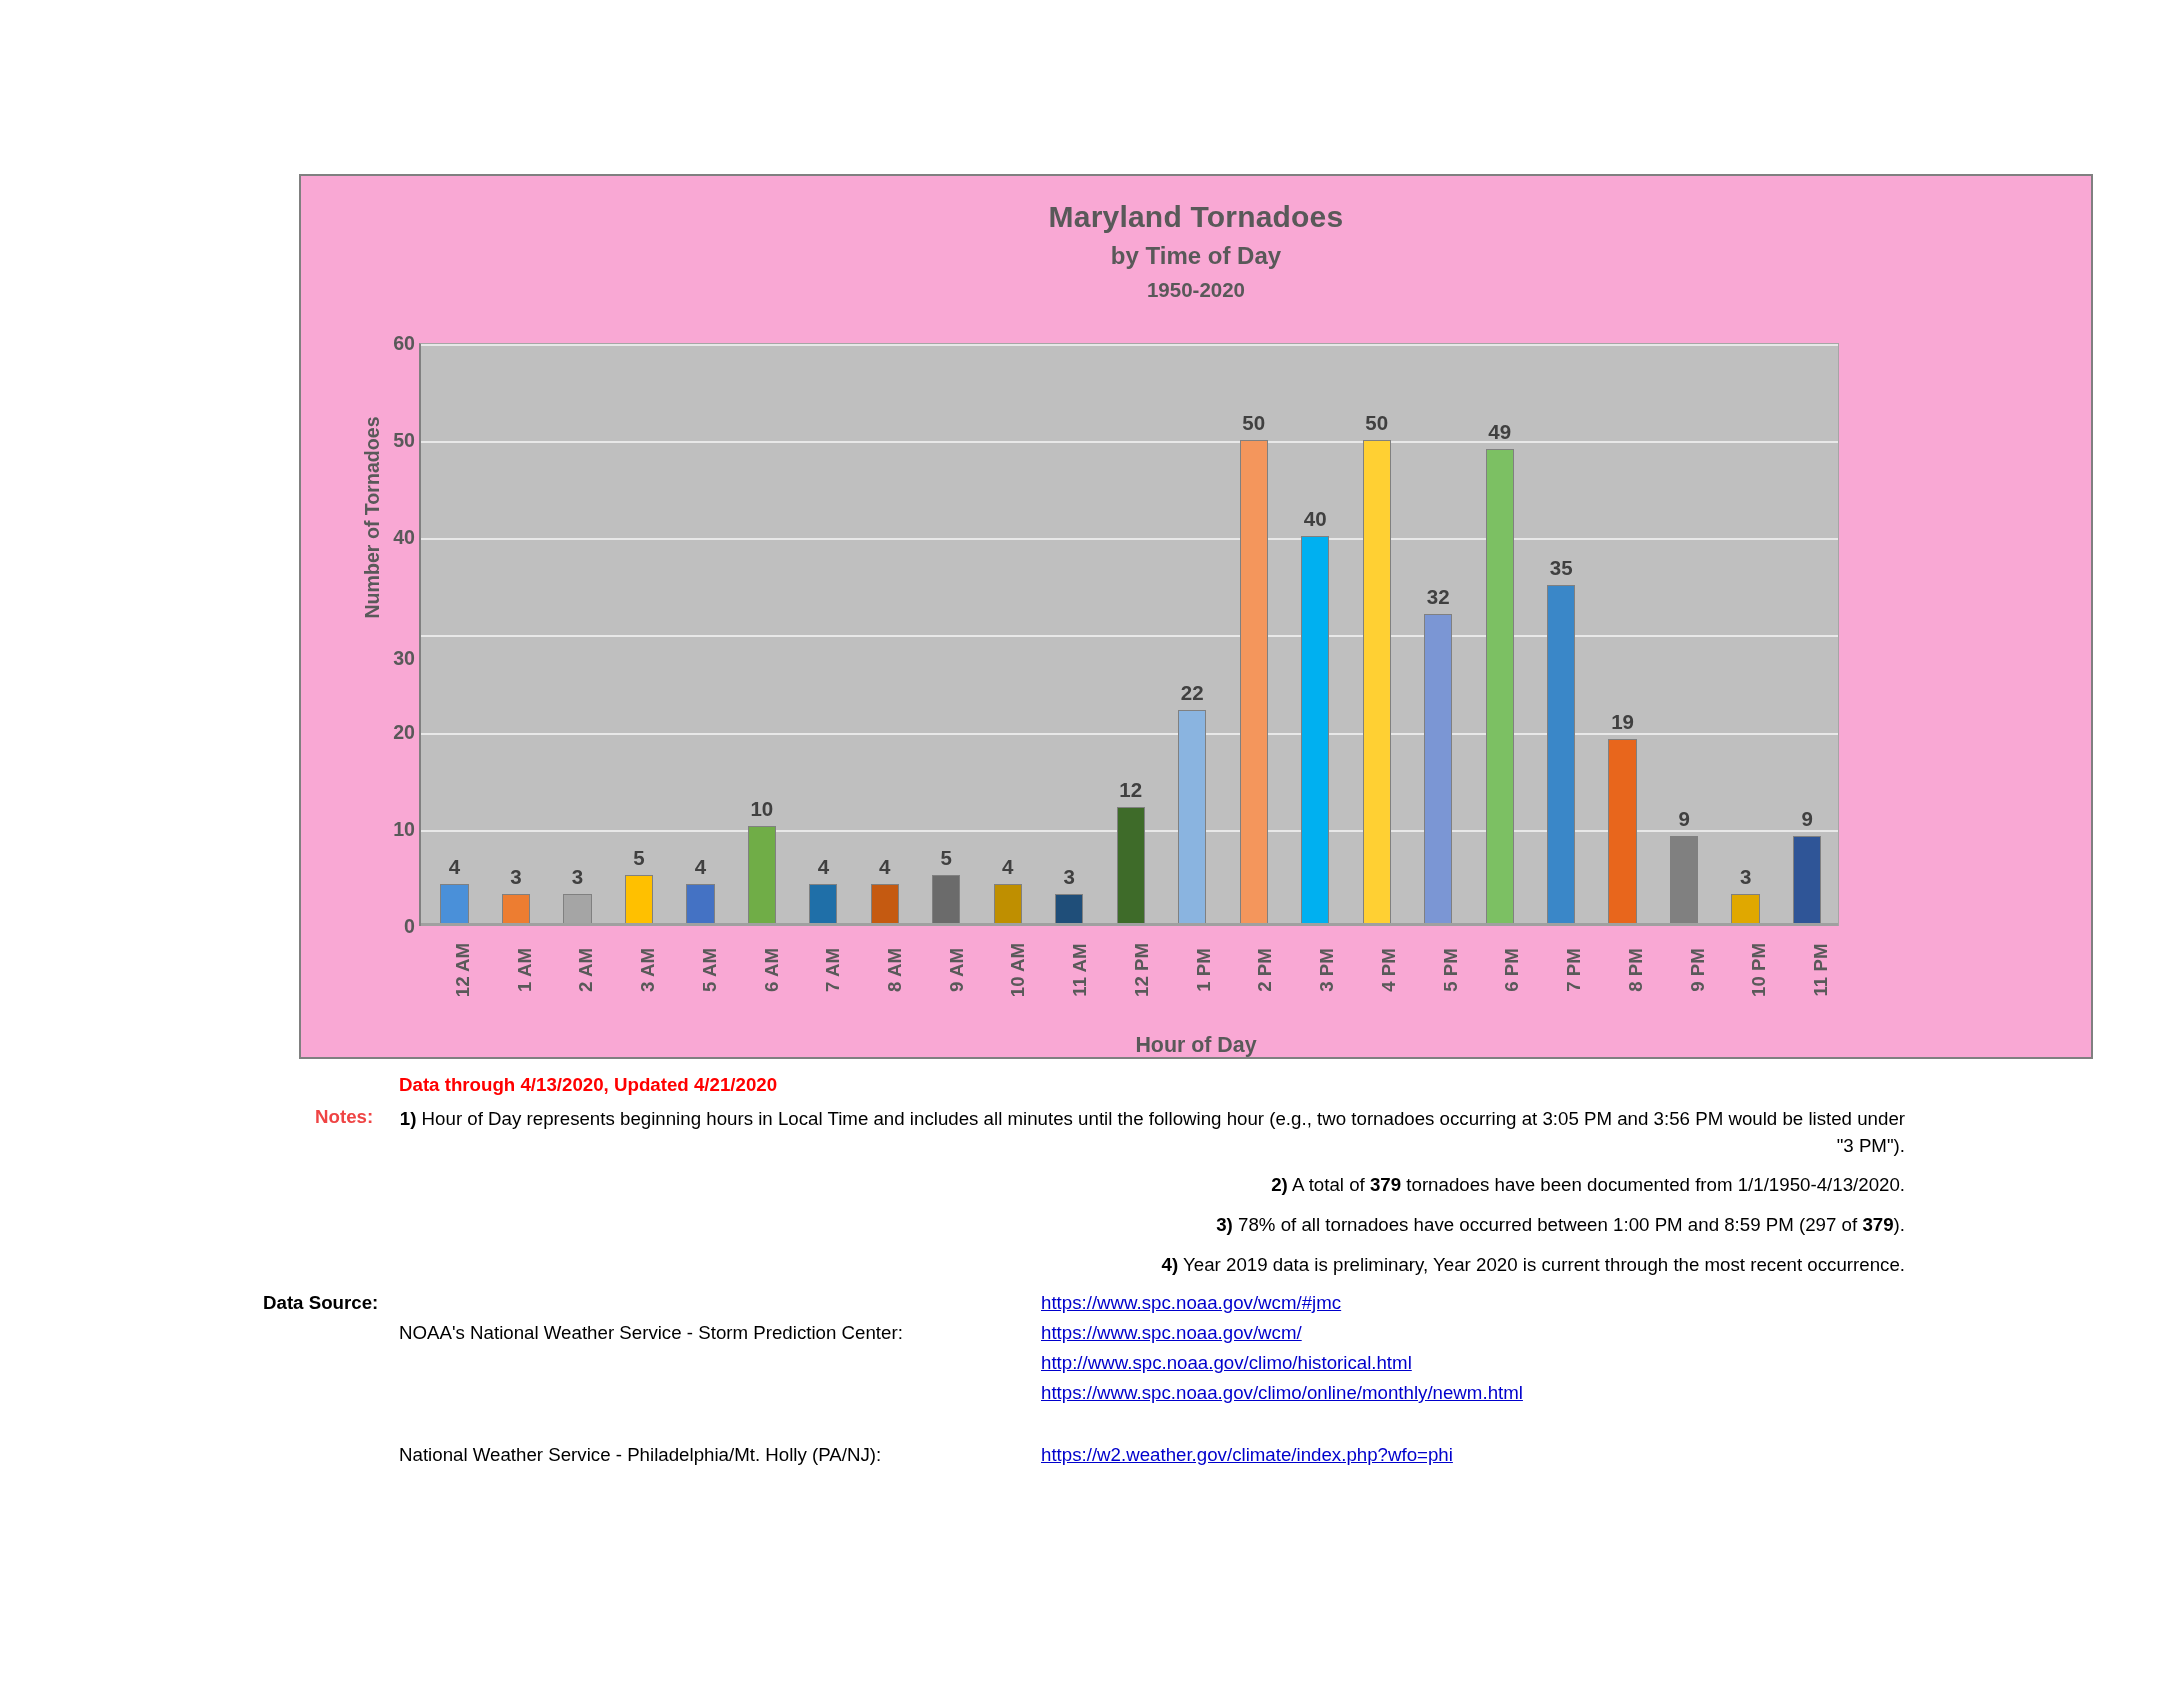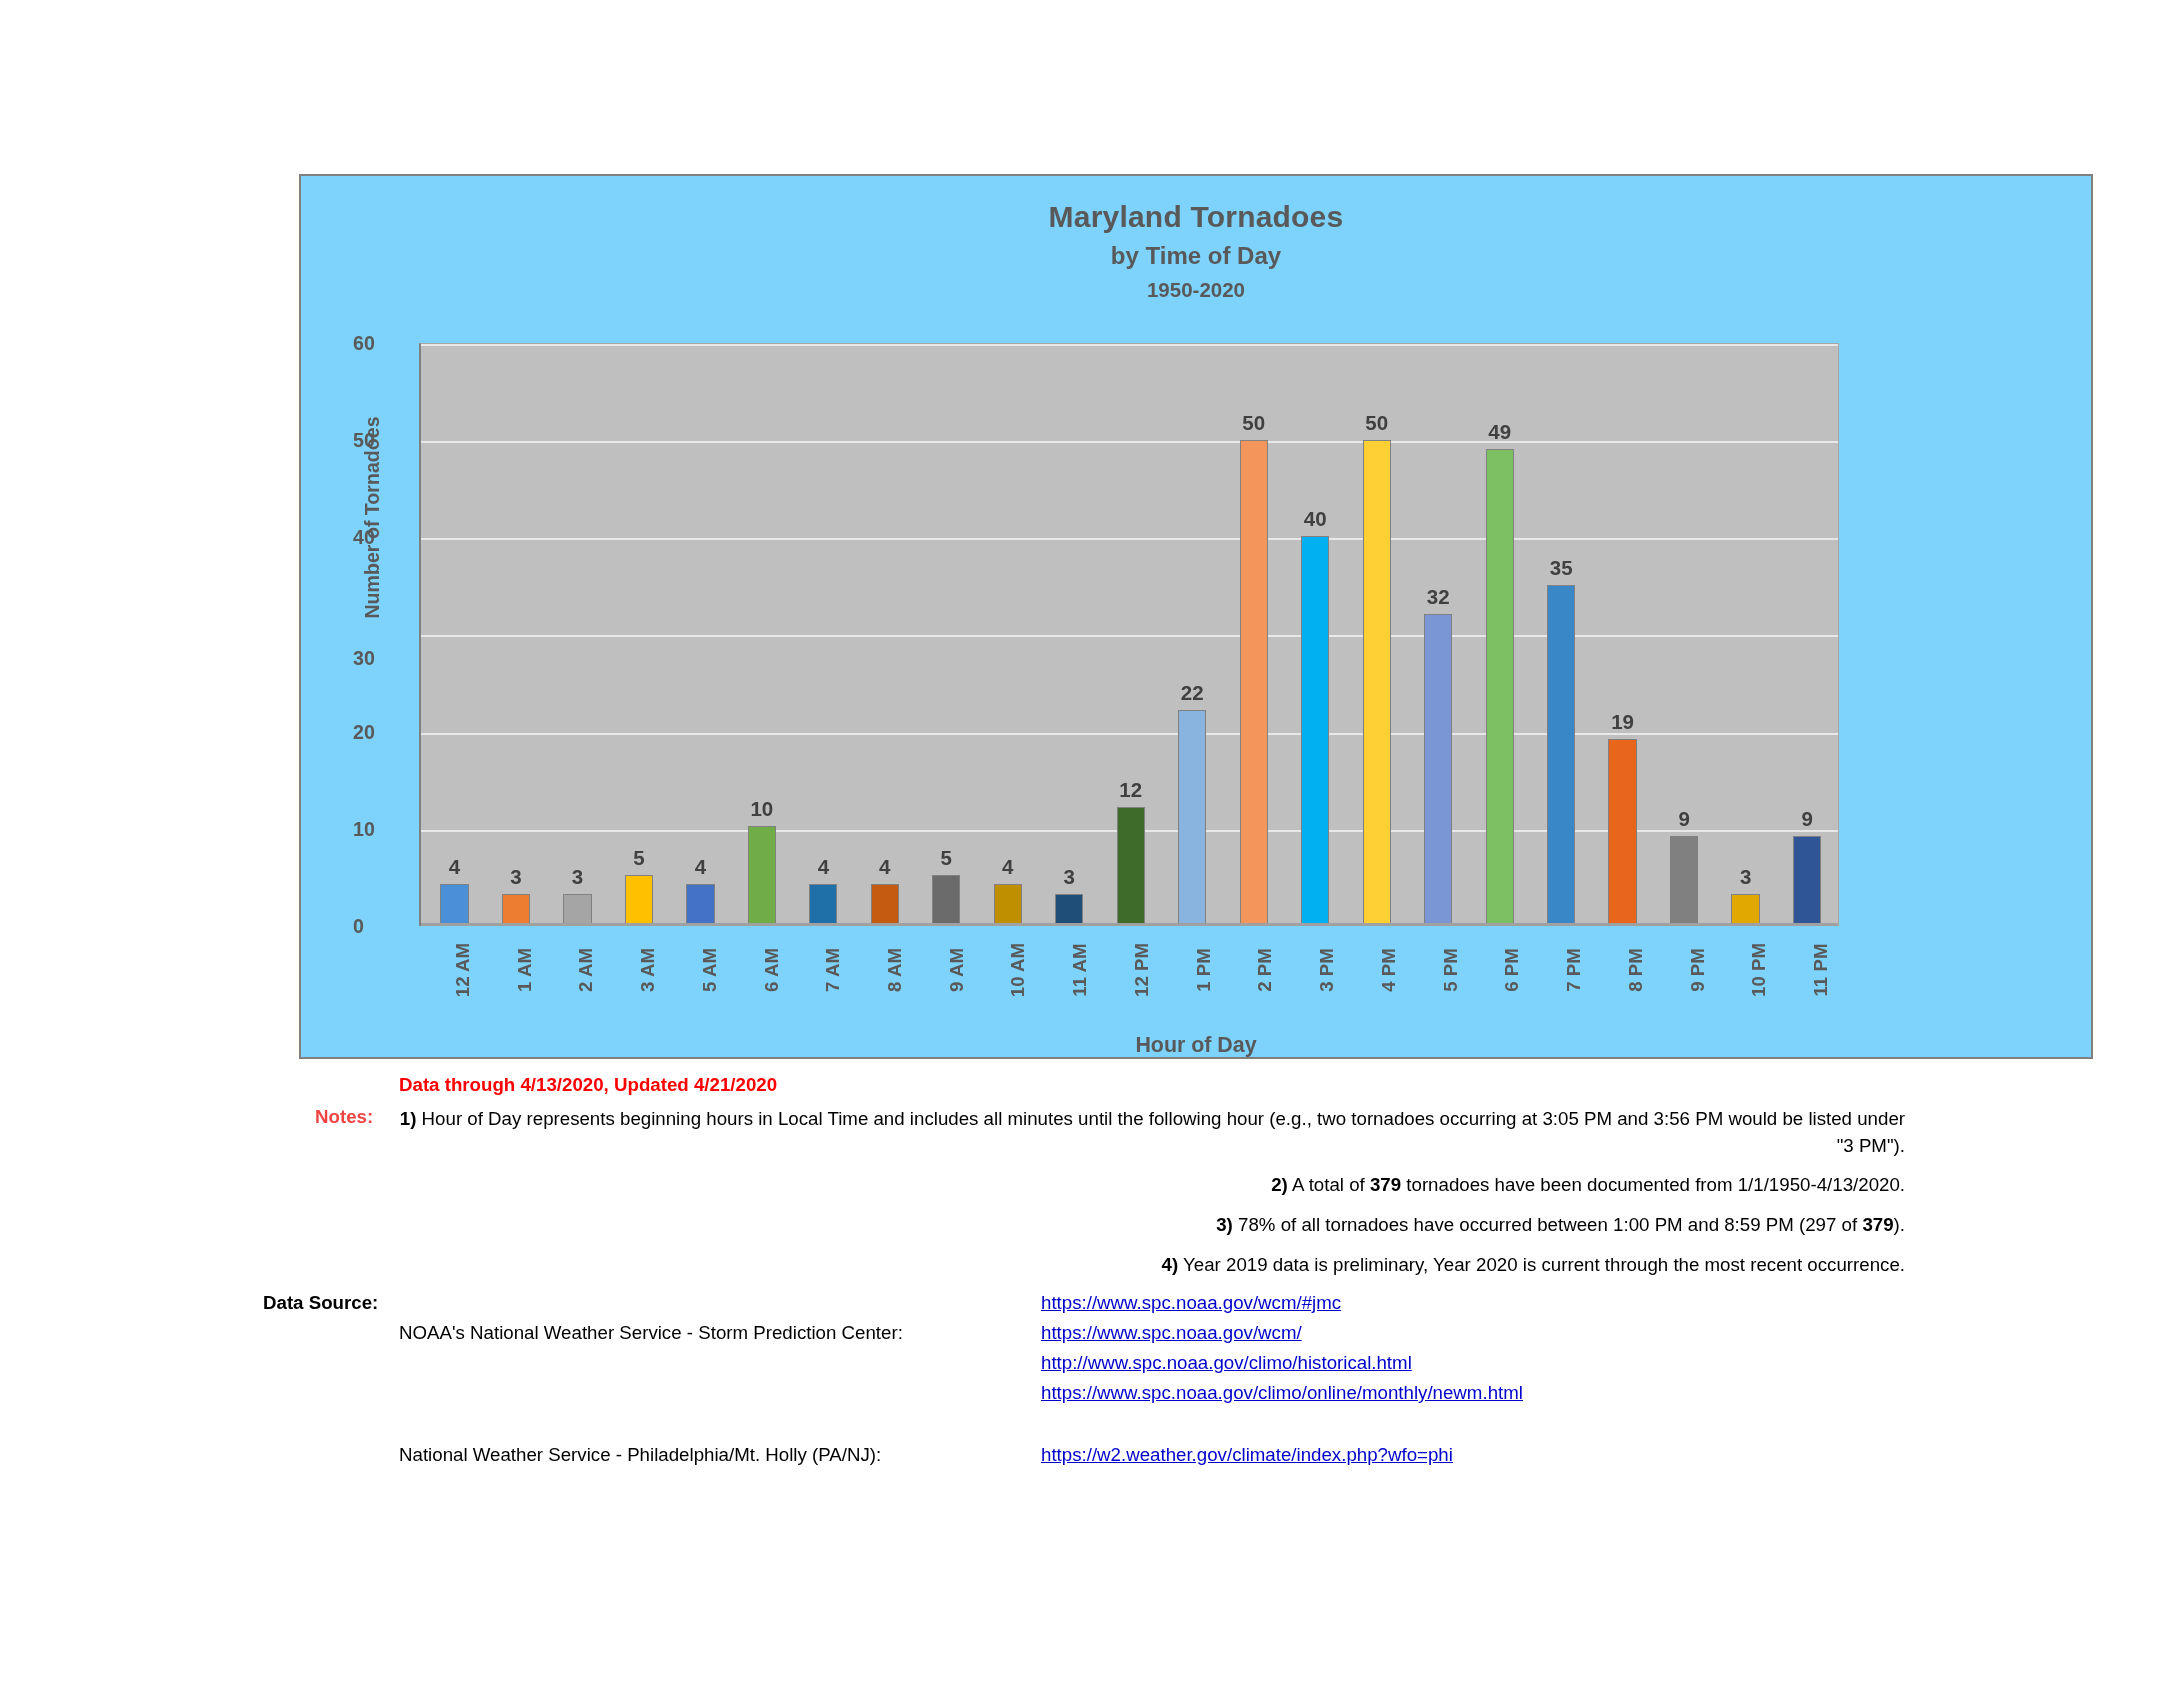--- a/index.html
+++ b/index.html
@@ -19,21 +19,21 @@
     background: #ffffff;
   }
 
   
   #chart-frame {
     position: absolute;
     left: 299px;
     top: 174px;
     width: 1794px;
     height: 885px;
-    background: #7dd3fc;
+    background: #f9a8d4;
     border: 2.7px solid #808080;
   }
 
   #chart-title-block {
     position: absolute;
     left: 0;
     top: 22px;
     width: 100%;
     text-align: center;
     color: #595959;
@@ -84,21 +84,21 @@
     width: 100%;
     height: 2.7px;
     background: #a0a0a0;
   }
 
   
   .ytick-label {
     position: absolute;
     right: 0;
     width: 62px;
-    text-align: left;
+    text-align: right;
     font-size: 19.6px;
     font-weight: bold;
     color: #595959;
     transform: translateY(-50%);
   }
   #ytick-wrap {
     position: absolute;
     left: 36px;
     top: 167px;
     width: 78px;

